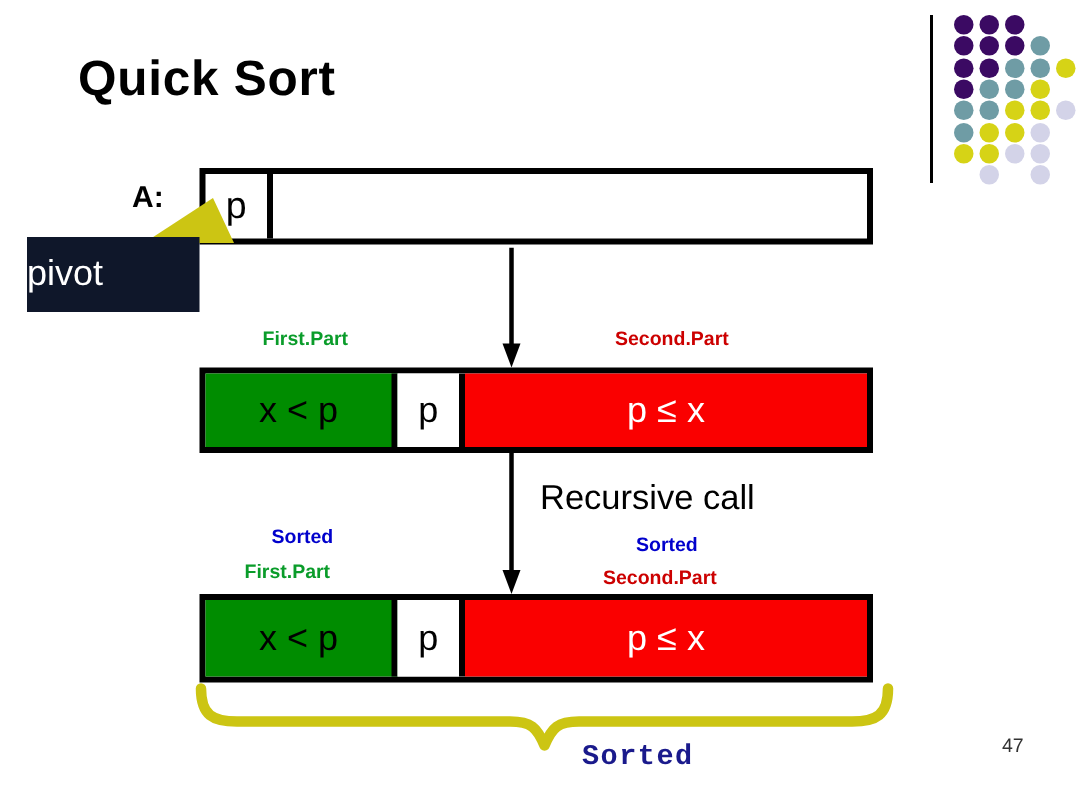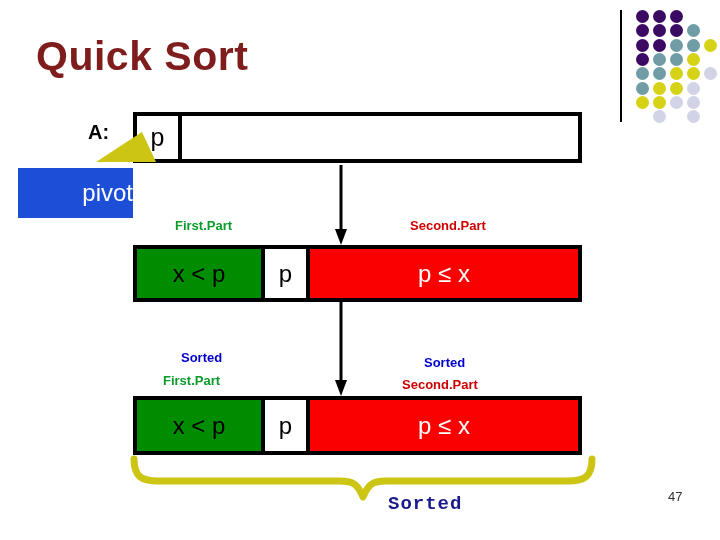--- a/index.html
+++ b/index.html
@@ -7,23 +7,23 @@
     width:720px;height:540px;
     background:#ffffff;
     font-family:"Liberation Sans", sans-serif;
     overflow:hidden;
     position:relative;
   }
   .slide{position:absolute;left:0;top:0;width:720px;height:540px;}
 
   
   #title{
-    position:absolute;left:36px;top:33px;
-    font-size:41px;font-weight:bold;
-    color:#7f1d1d;
+    position:absolute;left:52px;top:33px;
+    font-size:33px;font-weight:bold;
+    color:#000000;
     letter-spacing:0.5px;
     white-space:nowrap;
   }
 
   
   #logo{position:absolute;left:620px;top:6px;width:96px;height:116px;}
   #logo .rule{
     position:absolute;left:0px;top:4px;width:2px;height:112px;background:#000000;
   }
   #logo .dot{position:absolute;width:13px;height:13px;border-radius:50%;}
@@ -42,23 +42,23 @@
     border-right:4px solid #000000;box-sizing:border-box;
     display:flex;align-items:center;justify-content:center;
     font-size:25px;color:#000000;
   }
   #array-rest-cell{
     position:absolute;left:45px;top:0;right:0;height:100%;
   }
 
   
   #pivot-callout{
-    position:absolute;left:18px;top:168px;width:115px;height:50px;
-    background:#1d4ed8;
-    display:flex;align-items:center;justify-content:flex-end;
+    position:absolute;left:18px;top:158px;width:115px;height:50px;
+    background:#0f172a;
+    display:flex;align-items:center;justify-content:flex-start;
   }
   #pivot-callout span{
     font-size:24px;color:#ffffff;line-height:1;
   }
   #pivot-tail{
     position:absolute;left:96px;top:132px;width:60px;height:32px;
   }
 
   
   .step-heading{
@@ -195,20 +195,21 @@
     <div class="seg seg-first">x &lt; p</div>
     <div class="seg seg-pivot">p</div>
     <div class="seg seg-second">p ≤ x</div>
   </div>
 
   <svg class="arrow" style="left:330px;top:302px;width:22px;height:96px;" viewBox="0 0 22 96" xmlns="http://www.w3.org/2000/svg">
     <line x1="11" y1="0" x2="11" y2="82" stroke="#000000" stroke-width="3"></line>
     <polygon points="11,94 5,78 17,78" fill="#000000"></polygon>
   </svg>
 
+  <div class="step-heading" id="recursive-heading">Recursive call</div>
 
   <div class="part-label label-blue" id="lbl-sorted-first-a">Sorted</div>
   <div class="part-label label-green" id="lbl-sorted-first-b">First.Part</div>
   <div class="part-label label-blue" id="lbl-sorted-second-a">Sorted</div>
   <div class="part-label label-red" id="lbl-sorted-second-b">Second.Part</div>
 
   <div class="bar" id="bar-2">
     <div class="seg seg-first">x &lt; p</div>
     <div class="seg seg-pivot">p</div>
     <div class="seg seg-second">p ≤ x</div>

